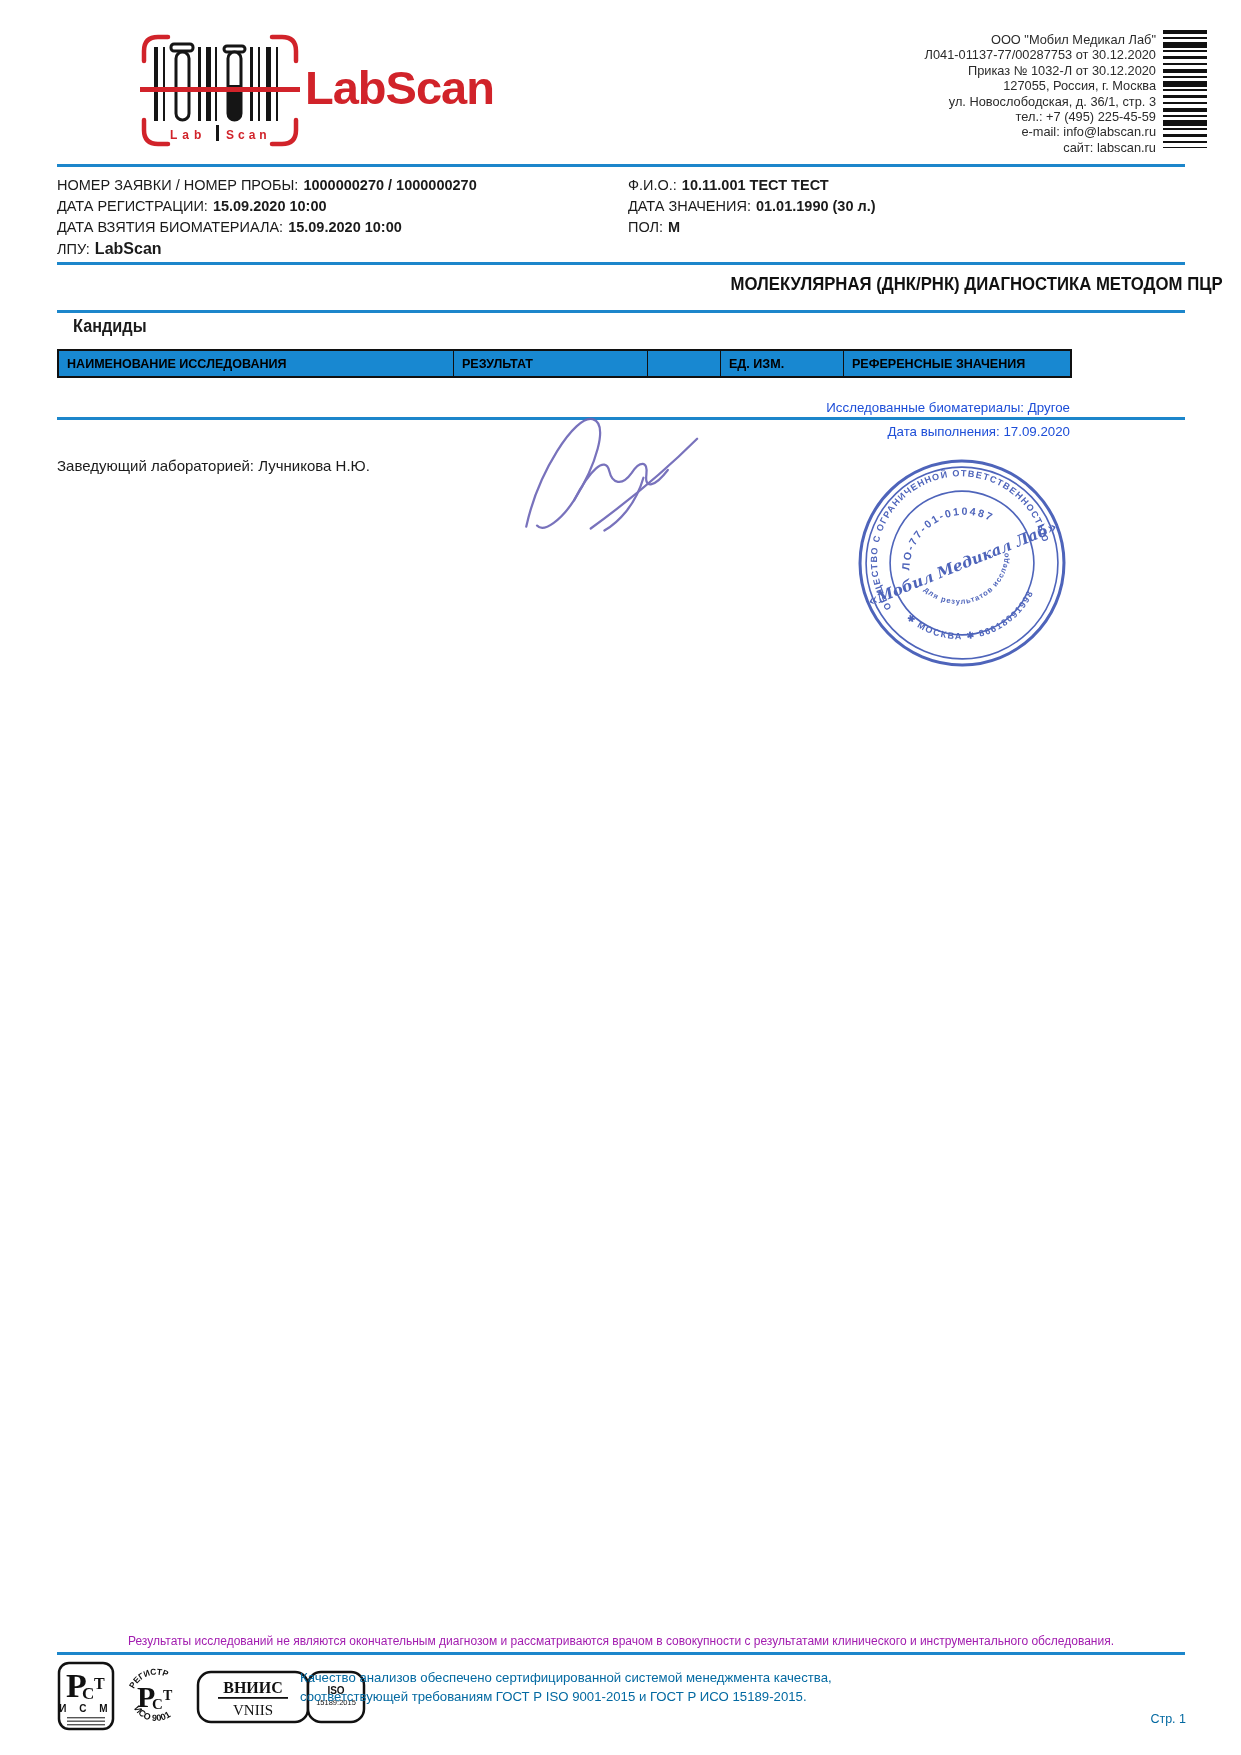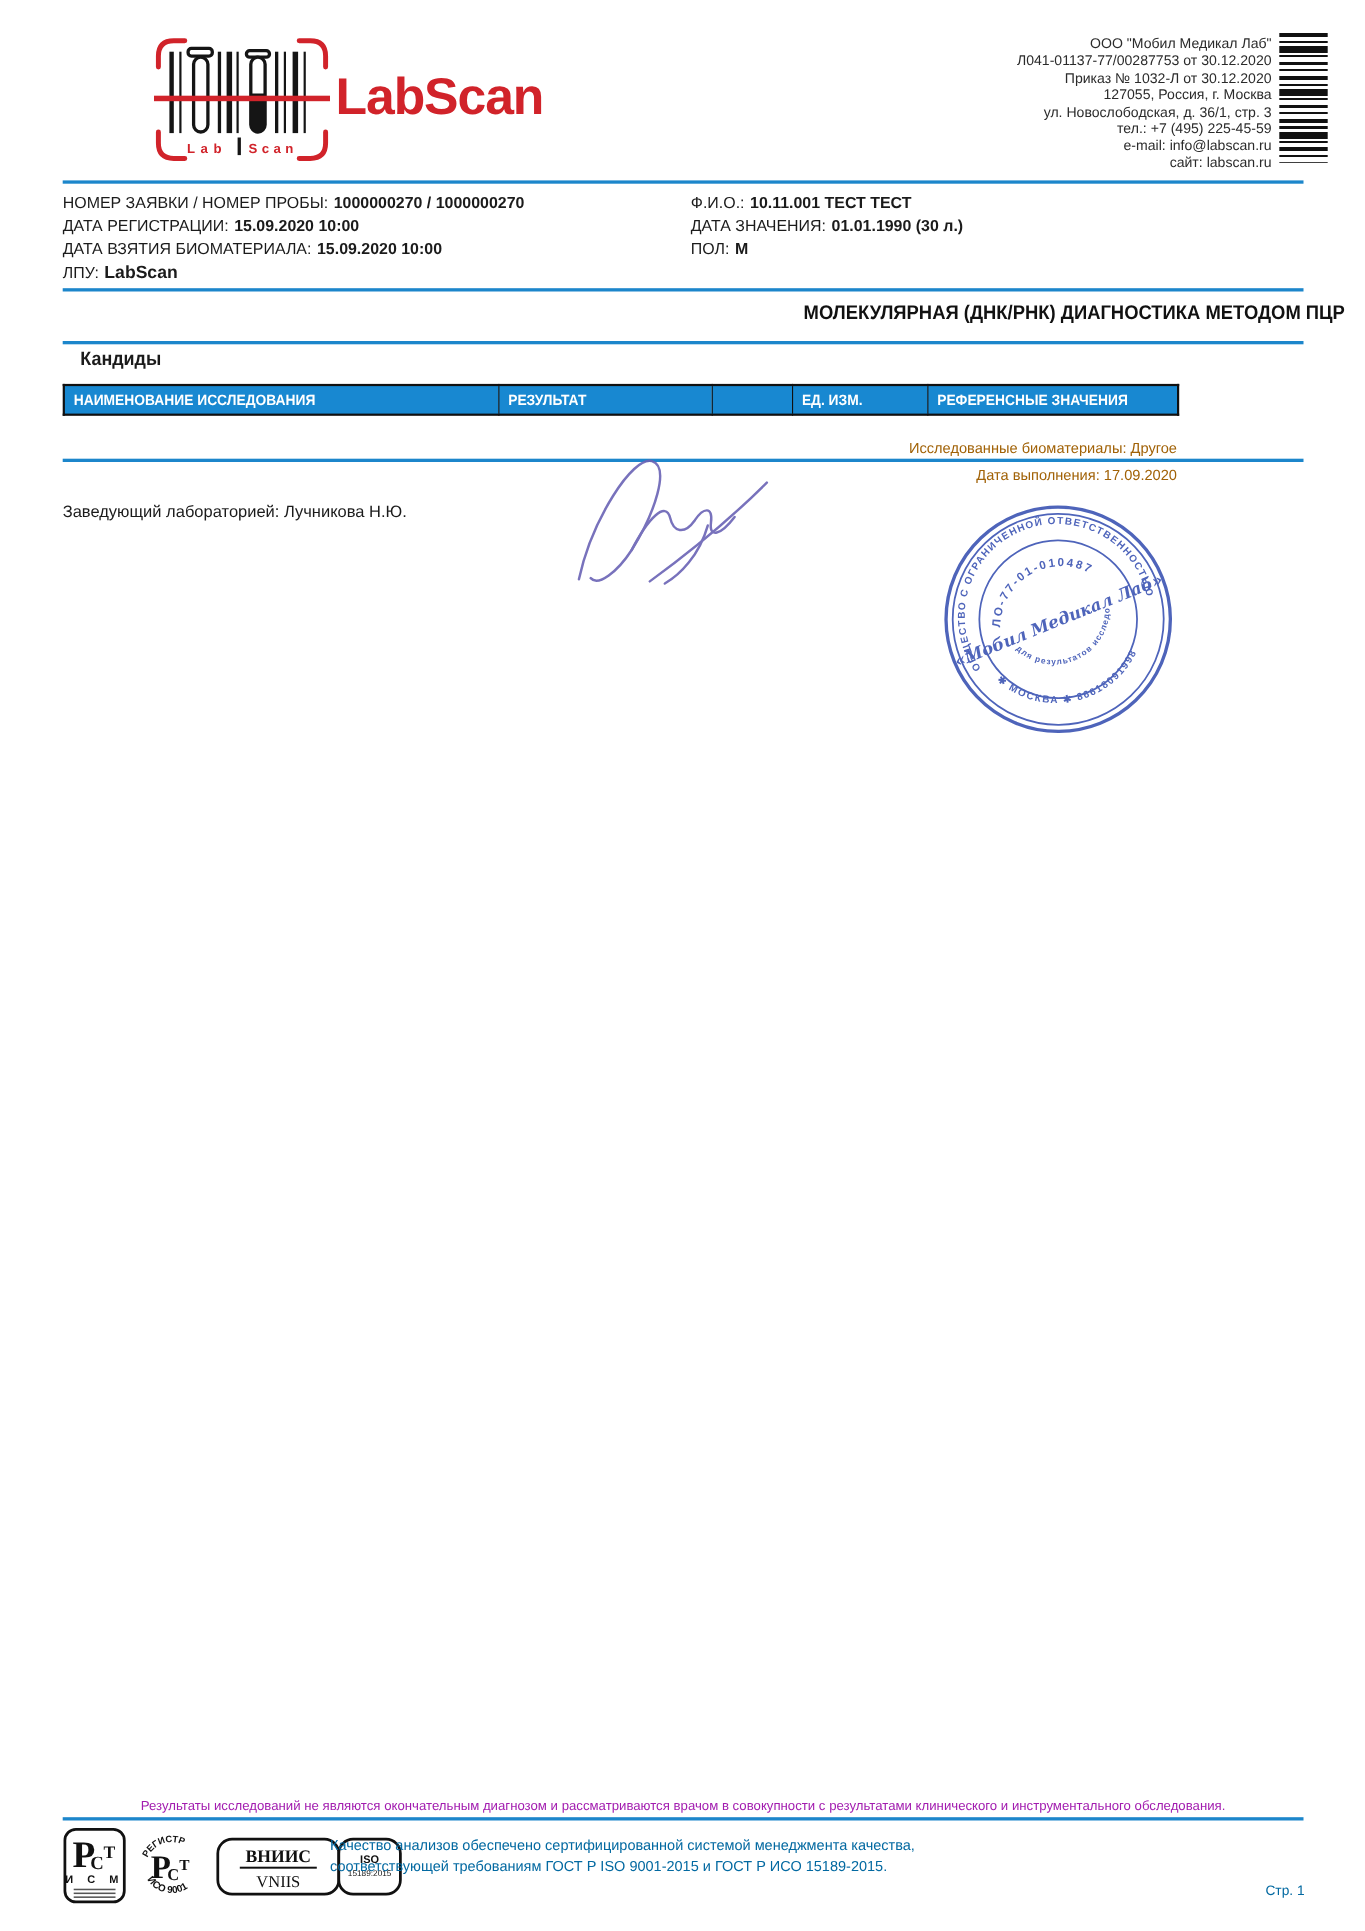--- a/index.html
+++ b/index.html
@@ -26,24 +26,24 @@
   .lpu-val{font-size:16px;}
   
   .doc-title{position:absolute;left:0;top:274px;width:1241px;text-align:right;
              font-size:18px;font-weight:bold;color:#111;}
   .section-title{position:absolute;left:57px;top:316px;font-size:17.5px;font-weight:bold;margin-left:16px;}
   .cond{display:inline-block;transform:scaleX(.93);transform-origin:0 50%;white-space:nowrap;}
   .cond-c{display:inline-block;transform:scaleX(.93);transform-origin:50% 50%;white-space:nowrap;}
   
   table.results{position:absolute;left:57px;top:349px;width:1013px;border-collapse:collapse;
                 border:2.5px solid #101010;table-layout:fixed;}
-  table.results th{background:#1888d1;color:#ffffff;font-size:13.5px;font-weight:bold;
+  table.results th{background:#1888d1;color:#000000;font-size:13.5px;font-weight:bold;
                    text-align:left;padding:4px 8px;height:17px;border:1.8px solid #101010;}
   table.results td{font-size:14px;padding:2px 8px;height:19px;border:1.8px solid #101010;}
-  .rnote{position:absolute;right:171px;text-align:right;font-size:13.3px;color:#a16207;}
+  .rnote{position:absolute;right:171px;text-align:right;font-size:13.3px;color:#1d4ed8;}
   .signatory{position:absolute;left:57px;top:457px;font-size:15px;}
   
   .disclaimer{position:absolute;left:57px;top:1634px;width:1128px;text-align:center;
               font-size:12px;color:#a21caf;}
   .quality{position:absolute;left:300px;top:1668px;font-size:13.2px;line-height:19px;color:#0369a1;}
   .pagenum{position:absolute;right:55px;top:1712px;font-size:12.5px;color:#0369a1;}
 </style>
 </head>
 <body>
 

